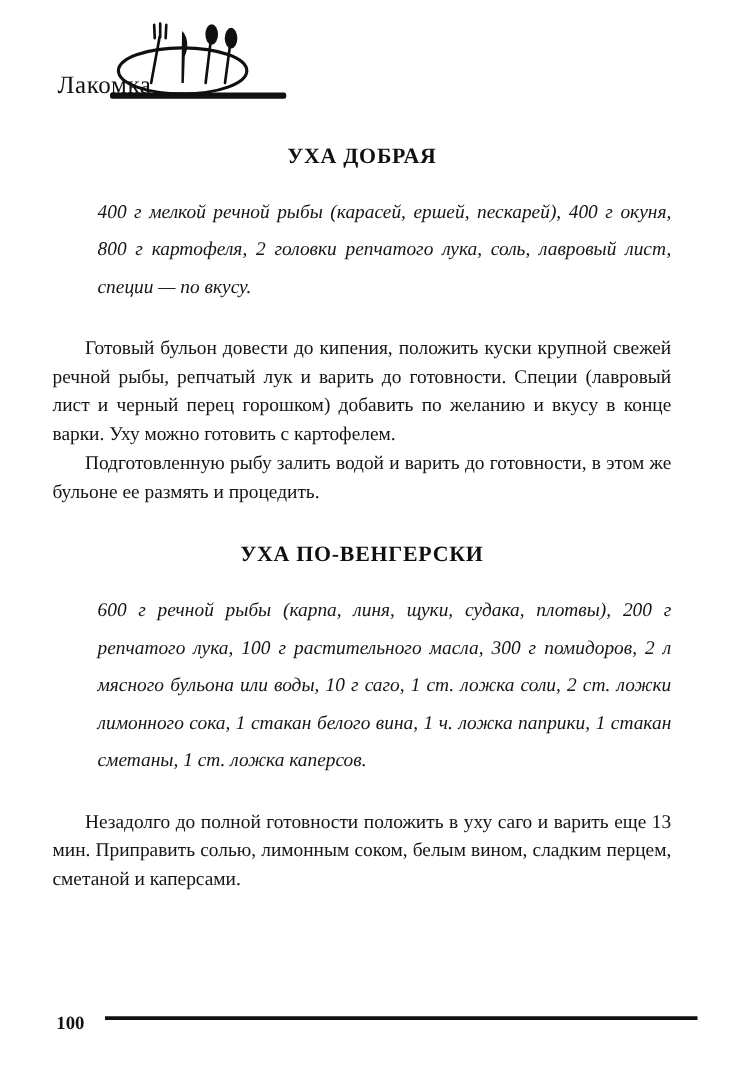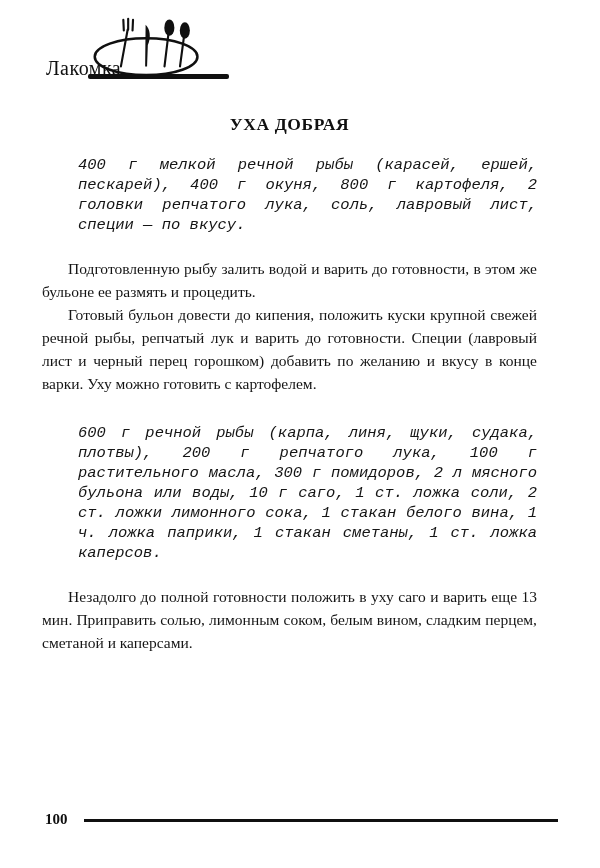--- a/index.html
+++ b/index.html
@@ -57,45 +57,44 @@
     font-weight: bold;
     font-size: 17.5px;
     letter-spacing: 0.6px;
     margin-bottom: 20px;
     color: #101010;
   }
 
   .ingredients {
     font-style: italic;
     font-size: 15.5px;
-    line-height: 20px;
+    line-height: 30px;
     text-align: justify;
     margin: 0 0 0 36px;
     margin-bottom: 22px;
-    font-family: Liberation Mono, monospace;
   }
 
   .recipe-paragraph {
     font-size: 15.5px;
     line-height: 23px;
     text-align: justify;
     text-indent: 26px;
   }
 
   .recipe { margin-bottom: 28px; }
   .recipe:last-child { margin-bottom: 0; }
 
   
   .page-footer {
     position: absolute;
     left: 45px;
     right: 42px;
     bottom: 40px;
     display: flex;
-    align-items: center;
+    align-items: flex-start;
     gap: 16px;
   }
   .page-number {
     font-weight: bold;
     font-size: 15px;
     color: #101010;
   }
   .footer-rule {
     flex: 1;
     height: 3px;
@@ -130,25 +129,26 @@
       <ellipse cx="97" cy="15" rx="5.2" ry="8.5" fill="#101010"></ellipse>
     </svg>
   </span>
 </header>
 
 <main class="content">
 
   <section class="recipe">
     <h1 class="recipe-title">УХА ДОБРАЯ</h1>
     <p class="ingredients">400 г мелкой речной рыбы (карасей, ершей, пескарей), 400 г окуня, 800 г картофеля, 2 головки репчатого лука, соль, лавровый лист, специи — по вкусу.</p>
+    <p class="recipe-paragraph">Готовый бульон довести до кипения, положить куски крупной свежей речной рыбы, репчатый лук и варить до готовности. Специи (лавровый лист и черный перец горошком) добавить по желанию и вкусу в конце варки. Уху можно готовить с картофелем.</p>
     <p class="recipe-paragraph">Подготовленную рыбу залить водой и варить до готовности, в этом же бульоне ее размять и процедить.</p>
-    <p class="recipe-paragraph">Готовый бульон довести до кипения, положить куски крупной свежей речной рыбы, репчатый лук и варить до готовности. Специи (лавровый лист и черный перец горошком) добавить по желанию и вкусу в конце варки. Уху можно готовить с картофелем.</p>
   </section>
 
   <section class="recipe">
+    <h1 class="recipe-title">УХА ПО-ВЕНГЕРСКИ</h1>
     <p class="ingredients">600 г речной рыбы (карпа, линя, щуки, судака, плотвы), 200 г репчатого лука, 100 г растительного масла, 300 г помидоров, 2 л мясного бульона или воды, 10 г саго, 1 ст. ложка соли, 2 ст. ложки лимонного сока, 1 стакан белого вина, 1 ч. ложка паприки, 1 стакан сметаны, 1 ст. ложка каперсов.</p>
     <p class="recipe-paragraph">Незадолго до полной готовности положить в уху саго и варить еще 13 мин. Приправить солью, лимонным соком, белым вином, сладким перцем, сметаной и каперсами.</p>
   </section>
 
 </main>
 
 <footer class="page-footer">
   <span class="page-number">100</span>
   <span class="footer-rule"></span>
 </footer>

